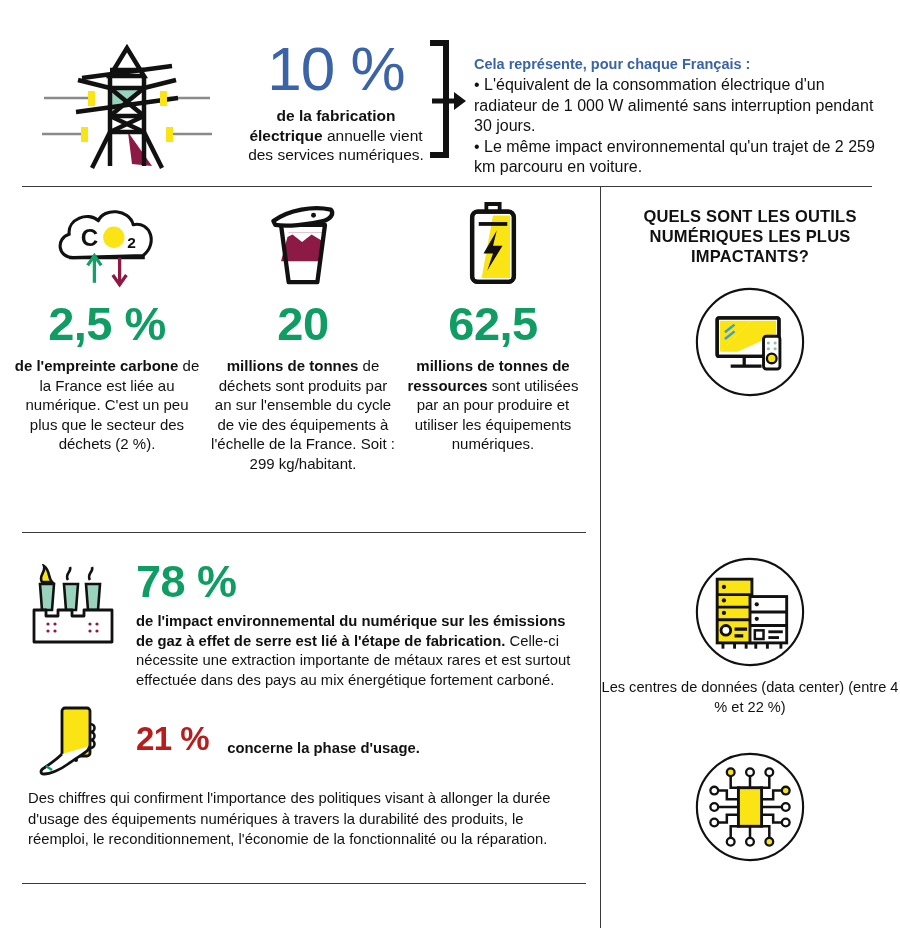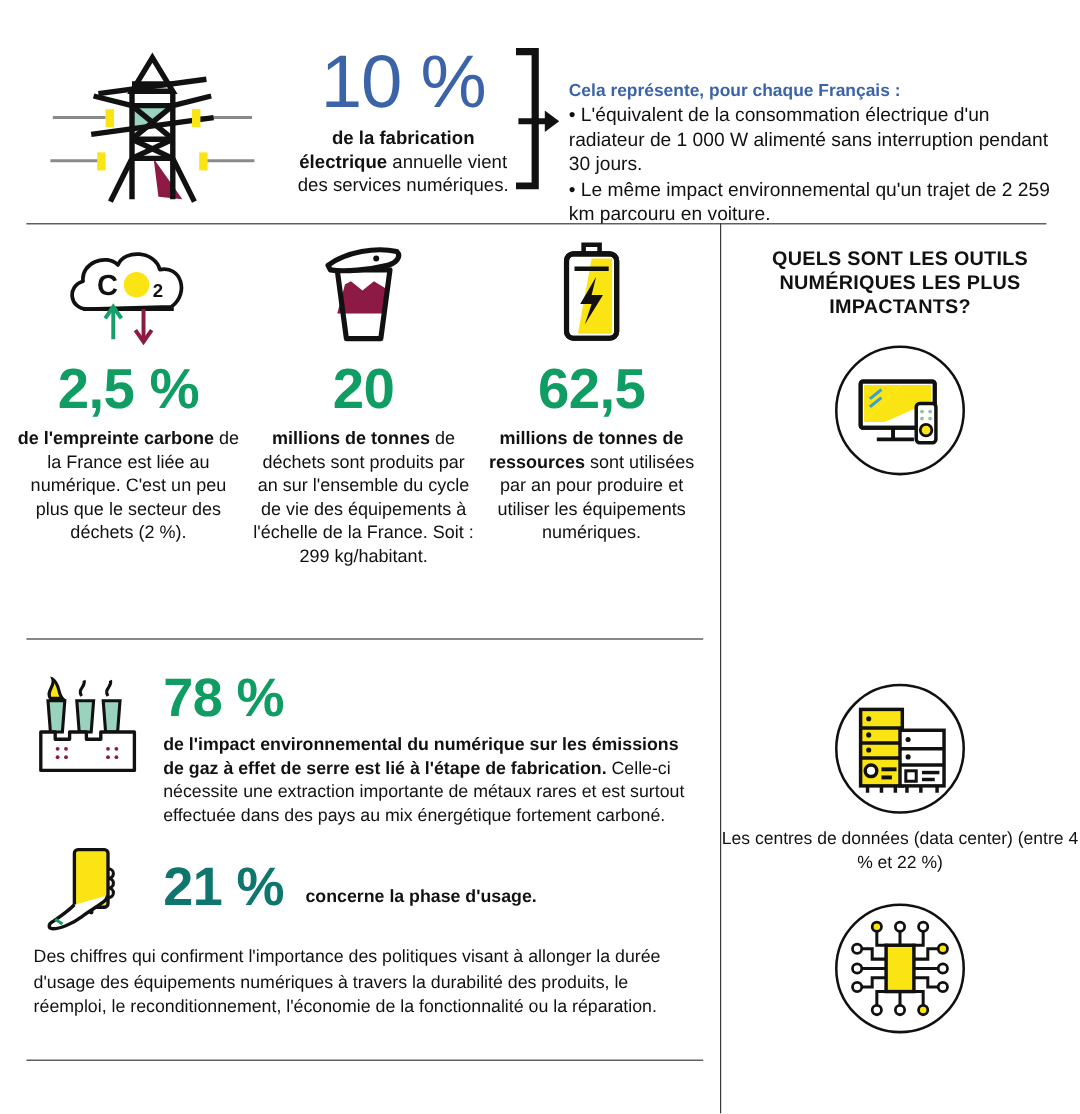--- a/index.html
+++ b/index.html
@@ -26,21 +26,21 @@
   .big-blue {
     font-size:62px; line-height:70px; font-weight:400; color:#3b63a8;
     letter-spacing:-1px;
   }
   .hdr-sub { font-size:15.5px; line-height:19.5px; color:#111; margin-top:2px; }
   .hdr-sub b { font-weight:700; }
 
   .bracket { position:absolute; left:424px; top:40px; width:30px; height:118px; }
   .arrow   { position:absolute; left:428px; top:88px; width:42px; height:26px; }
 
-  .hdr-right { position:absolute; left:474px; top:66px; width:410px; }
+  .hdr-right { position:absolute; left:474px; top:54px; width:410px; }
   .hdr-right .lead {
     color:#3b63a8; font-weight:700; font-size:14.5px; line-height:20px; margin-bottom:1px;
   }
   .hdr-right .bullet { font-size:16px; line-height:20.5px; color:#111; }
 
   
   .mid { position:absolute; left:0; top:190px; width:600px; height:342px; }
   .mid-col { position:absolute; top:0; width:186px; text-align:center; }
   .mid-col.c1 { left:14px; }
   .mid-col.c2 { left:210px; }
@@ -57,36 +57,36 @@
   .bot { position:absolute; left:0; top:536px; width:600px; height:350px; }
   .factory-wrap { position:absolute; left:28px; top:28px; width:92px; height:82px; }
   .phone-wrap   { position:absolute; left:34px; top:168px; width:86px; height:74px; }
 
   .b78 { position:absolute; left:136px; top:20px; width:440px; }
   .b78 .num { font-size:45px; line-height:52px; font-weight:700; color:#0f9d63; letter-spacing:-0.5px; }
   .b78 .txt { font-size:14.8px; line-height:19.6px; color:#111; margin-top:4px; }
   .b78 .txt b { font-weight:700; }
 
   .b21 { position:absolute; left:136px; top:178px; width:440px; display:flex; align-items:flex-end; gap:18px; }
-  .b21 .num { font-size:45px; line-height:50px; font-weight:700; color:#0f766e; letter-spacing:-0.5px; }
+  .b21 .num { font-size:33px; line-height:50px; font-weight:700; color:#b91c1c; letter-spacing:-0.5px; }
   .b21 .lbl { font-size:14.8px; font-weight:700; color:#111; padding-bottom:8px; }
 
   .b-foot { position:absolute; left:28px; top:252px; width:548px; font-size:14.8px; line-height:20.5px; color:#111; }
 
   
   .right { position:absolute; left:600px; top:186px; width:300px; height:742px; }
   .right-title {
     position:absolute; left:0; top:20px; width:300px; text-align:center;
     font-size:16.5px; line-height:20px; font-weight:700; color:#111; letter-spacing:0.2px;
   }
   .ritem { position:absolute; left:0; width:300px; text-align:center; }
   .ritem .circ { display:flex; justify-content:center; }
   .ritem .cap { font-size:14.6px; line-height:19.6px; color:#111; margin-top:10px; }
   .r1 { top:100px; }
-  .r2 { top:382px; }
+  .r2 { top:370px; }
   .r3 { top:565px; }
 </style>
 </head>
 <body>
 
 <div class="page">
 
   <div class="header">
 
     <div class="tower-wrap">

